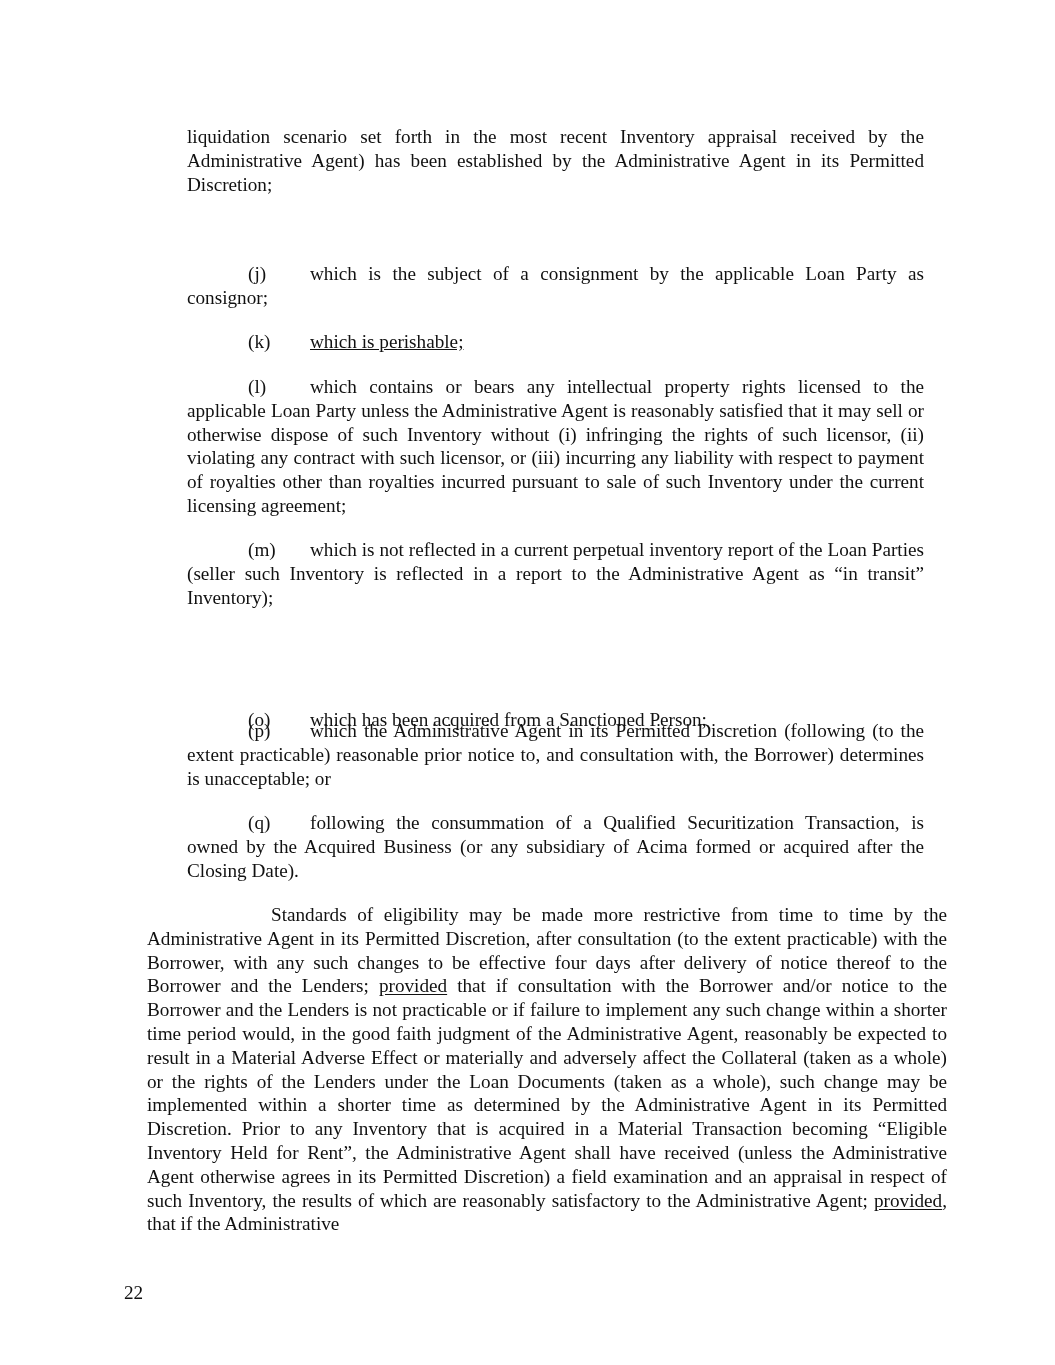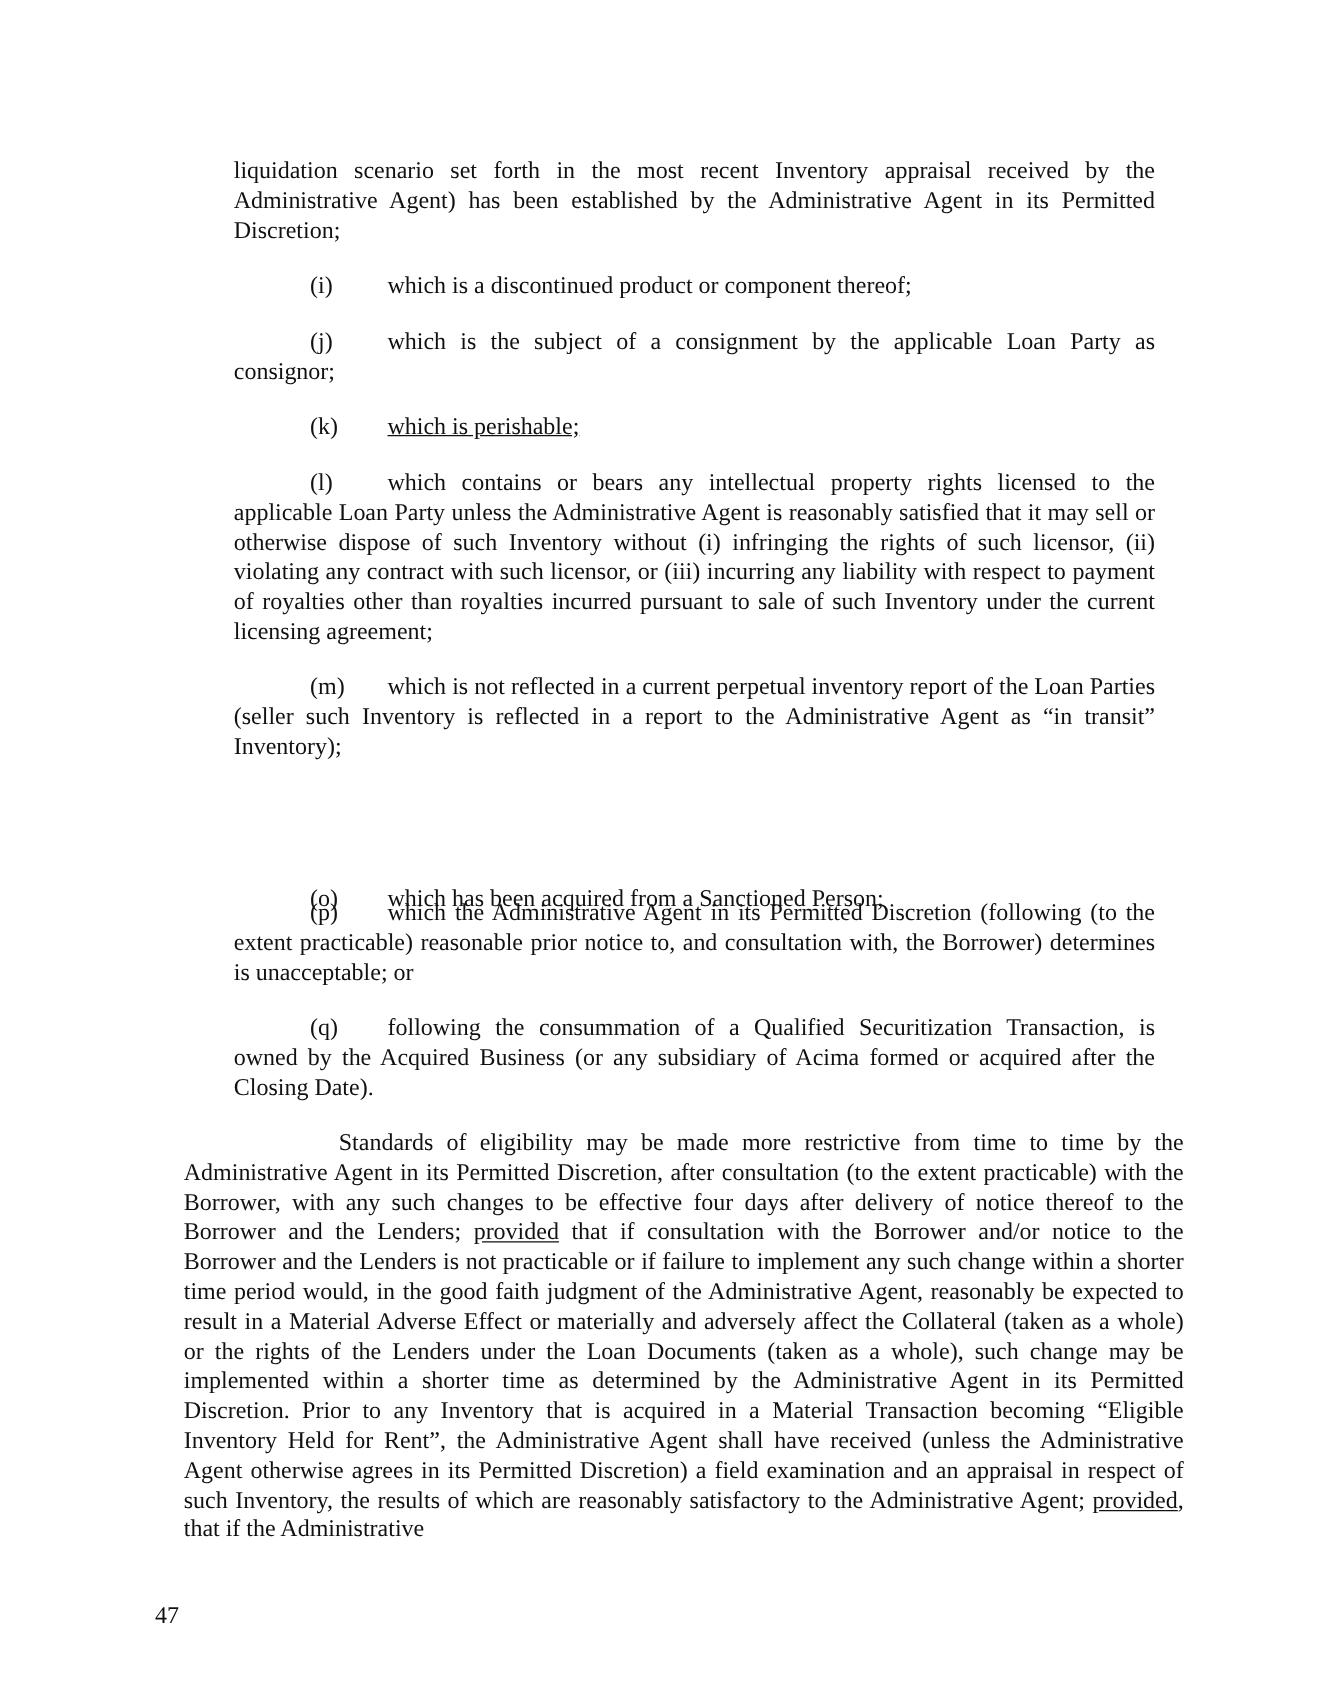--- a/index.html
+++ b/index.html
@@ -61,34 +61,33 @@
       font-size: 19.2px;
     }
   </style>
 </head>
 <body>
 
 <div class="page">
 
   <p class="para indented" style="top:125px;">liquidation scenario set forth in the most recent Inventory appraisal received by the Administrative Agent) has been established by the Administrative Agent in its Permitted Discretion;</p>
 
-  <p class="para indented item" style="top:217px;"><span class="label">(i)</span><span>which is a discontinued product or component thereof;</span></p>
 
   <p class="para indented item" style="top:262px;"><span class="label">(j)</span><span>which is the subject of a consignment by the applicable Loan Party as consignor;</span></p>
 
   <p class="para indented item" style="top:330px;text-decoration:underline;"><span class="label">(k)</span><span>which is perishable;</span></p>
 
   <p class="para indented item" style="top:375px;"><span class="label">(l)</span><span>which contains or bears any intellectual property rights licensed to the applicable Loan Party unless the Administrative Agent is reasonably satisfied that it may sell or otherwise dispose of such Inventory without (i) infringing the rights of such licensor, (ii) violating any contract with such licensor, or (iii) incurring any liability with respect to payment of royalties other than royalties incurred pursuant to sale of such Inventory under the current licensing agreement;</span></p>
 
   <p class="para indented item" style="top:538px;"><span class="label">(m)</span><span>which is not reflected in a current perpetual inventory report of the Loan Parties (seller such Inventory is reflected in a report to the Administrative Agent as “in transit” Inventory);</span></p>
 
 
   <p class="para indented item" style="top:674px;margin-top:34px;"><span class="label">(o)</span><span>which has been acquired from a Sanctioned Person;</span></p>
 
   <p class="para indented item" style="top:811px;"><span class="label">(q)</span><span>following the consummation of a Qualified Securitization Transaction, is owned by the Acquired Business (or any subsidiary of Acima formed or acquired after the Closing Date).</span></p>
 
   <p class="para indented item" style="top:719px;"><span class="label">(p)</span><span>which the Administrative Agent in its Permitted Discretion (following (to the extent practicable) reasonable prior notice to, and consultation with, the Borrower) determines is unacceptable; or</span></p>
 
   <p class="para full body-para" style="top:903px;"><span>Standards of eligibility may be made more restrictive from time to time by the Administrative Agent in its Permitted Discretion, after consultation (to the extent practicable) with the Borrower, with any such changes to be effective four days after delivery of notice thereof to the Borrower and the Lenders; </span><u>provided</u><span> that if consultation with the Borrower and/or notice to the Borrower and the Lenders is not practicable or if failure to implement any such change within a shorter time period would, in the good faith judgment of the Administrative Agent, reasonably be expected to result in a Material Adverse Effect or materially and adversely affect the Collateral (taken as a whole) or the rights of the Lenders under the Loan Documents (taken as a whole), such change may be implemented within a shorter time as determined by the Administrative Agent in its Permitted Discretion. Prior to any Inventory that is acquired in a Material Transaction becoming “Eligible Inventory Held for Rent”, the Administrative Agent shall have received (unless the Administrative Agent otherwise agrees in its Permitted Discretion) a field examination and an appraisal in respect of such Inventory, the results of which are reasonably satisfactory to the Administrative Agent; </span><u>provided</u><span>, that if the Administrative</span></p>
 
-  <div class="page-number">47</div>
+  <div class="page-number">22</div>
 
 </div>
 
 </body></html>

